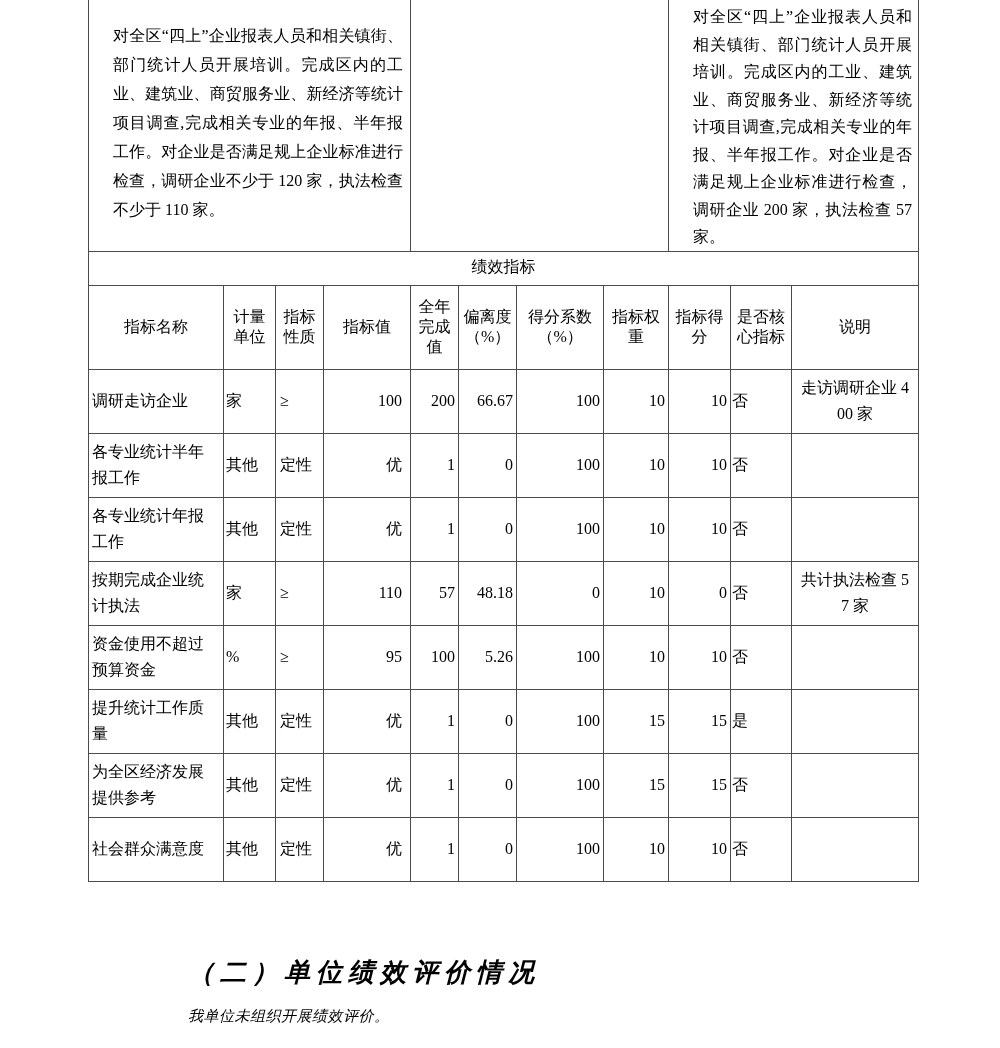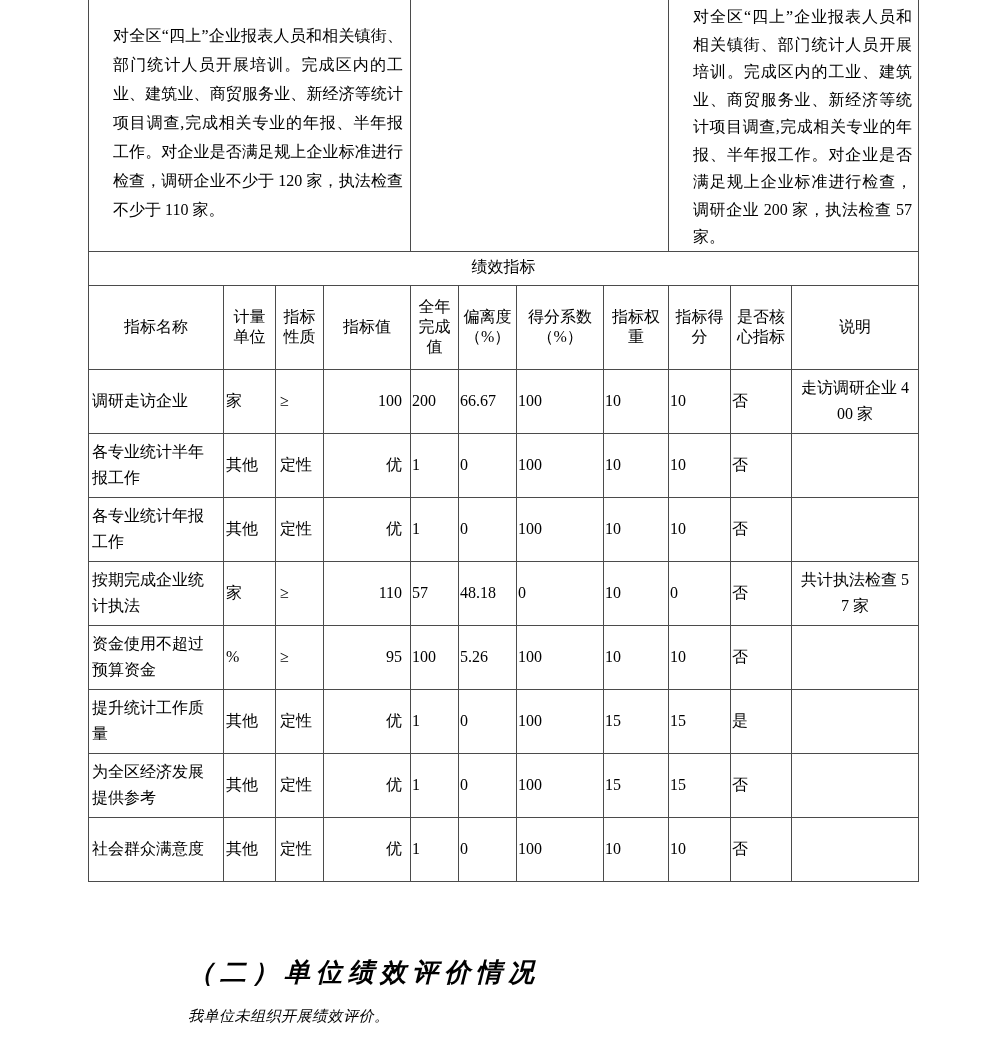--- a/index.html
+++ b/index.html
@@ -39,21 +39,21 @@
 
   
   tr.headrow td { height: 84px; text-align: center; line-height: 20px; padding: 0 4px; }
 
   
   tr.datarow td { height: 64px; line-height: 26px; }
   td.c-name   { text-align: left;  padding: 2px 8px 2px 3px; }
   td.c-unit   { text-align: left;  padding-left: 2px; }
   td.c-nature { text-align: left;  padding-left: 4px; }
   td.c-val    { text-align: right; padding-right: 8px; }
-  td.c-num    { padding-right: 3px; }
+  td.c-num    { text-align: right; padding-right: 3px; }
   td.c-core   { text-align: left;  padding-left: 1px; }
   td.c-note   { text-align: center; padding: 0 6px; line-height: 27px; }
 
   
   .f-heading {
     position: absolute; left: 188px; top: 948px;
     font-size: 26px; font-weight: bold; font-style: italic;
     letter-spacing: 6px; line-height: 34px;
     white-space: nowrap;
     margin-top: 8px;

